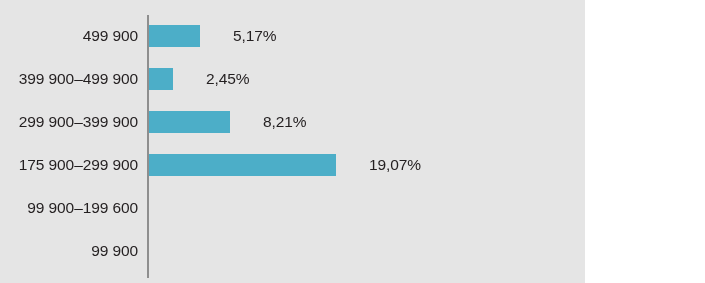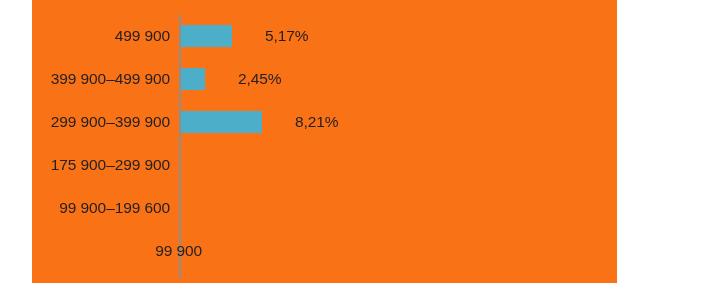--- a/index.html
+++ b/index.html
@@ -12,22 +12,21 @@
     height: 283px;
     font-family: "Liberation Sans", sans-serif;
     color: #231f20;
     overflow: hidden;
   }
 
   #chart-root {
     position: relative;
     width: 585px;
     height: 283px;
-    background: #f97316;
-    margin-left: 32px;
+    background: #e5e5e5;
   }
 
   
   #plot-area {
     position: absolute;
     left: 0;
     top: 0;
     width: 705px;
     height: 283px;
   }
@@ -117,24 +116,28 @@
     <div class="bar-row" style="top:101px;">
       <div class="cat-label" style="top:13px;">299 900–399 900</div>
       <div class="bar-wrap">
         <div class="bar" style="width:81px;"></div>
         <div class="value-label">8,21%</div>
       </div>
     </div>
 
     <div class="bar-row" style="top:144px;">
       <div class="cat-label" style="top:13px;">175 900–299 900</div>
+      <div class="bar-wrap">
+        <div class="bar" style="width:187px;"></div>
+        <div class="value-label">19,07%</div>
+      </div>
     </div>
 
     <div class="bar-row" style="top:187px;">
       <div class="cat-label" style="top:13px;">99 900–199 600</div>
     </div>
 
     <div class="bar-row" style="top:230px;">
-      <div class="cat-label" style="top:13px;padding-left:32px;">99 900</div>
+      <div class="cat-label" style="top:13px;">99 900</div>
     </div>
 
   </div>
 </div>
 
 </body></html>

